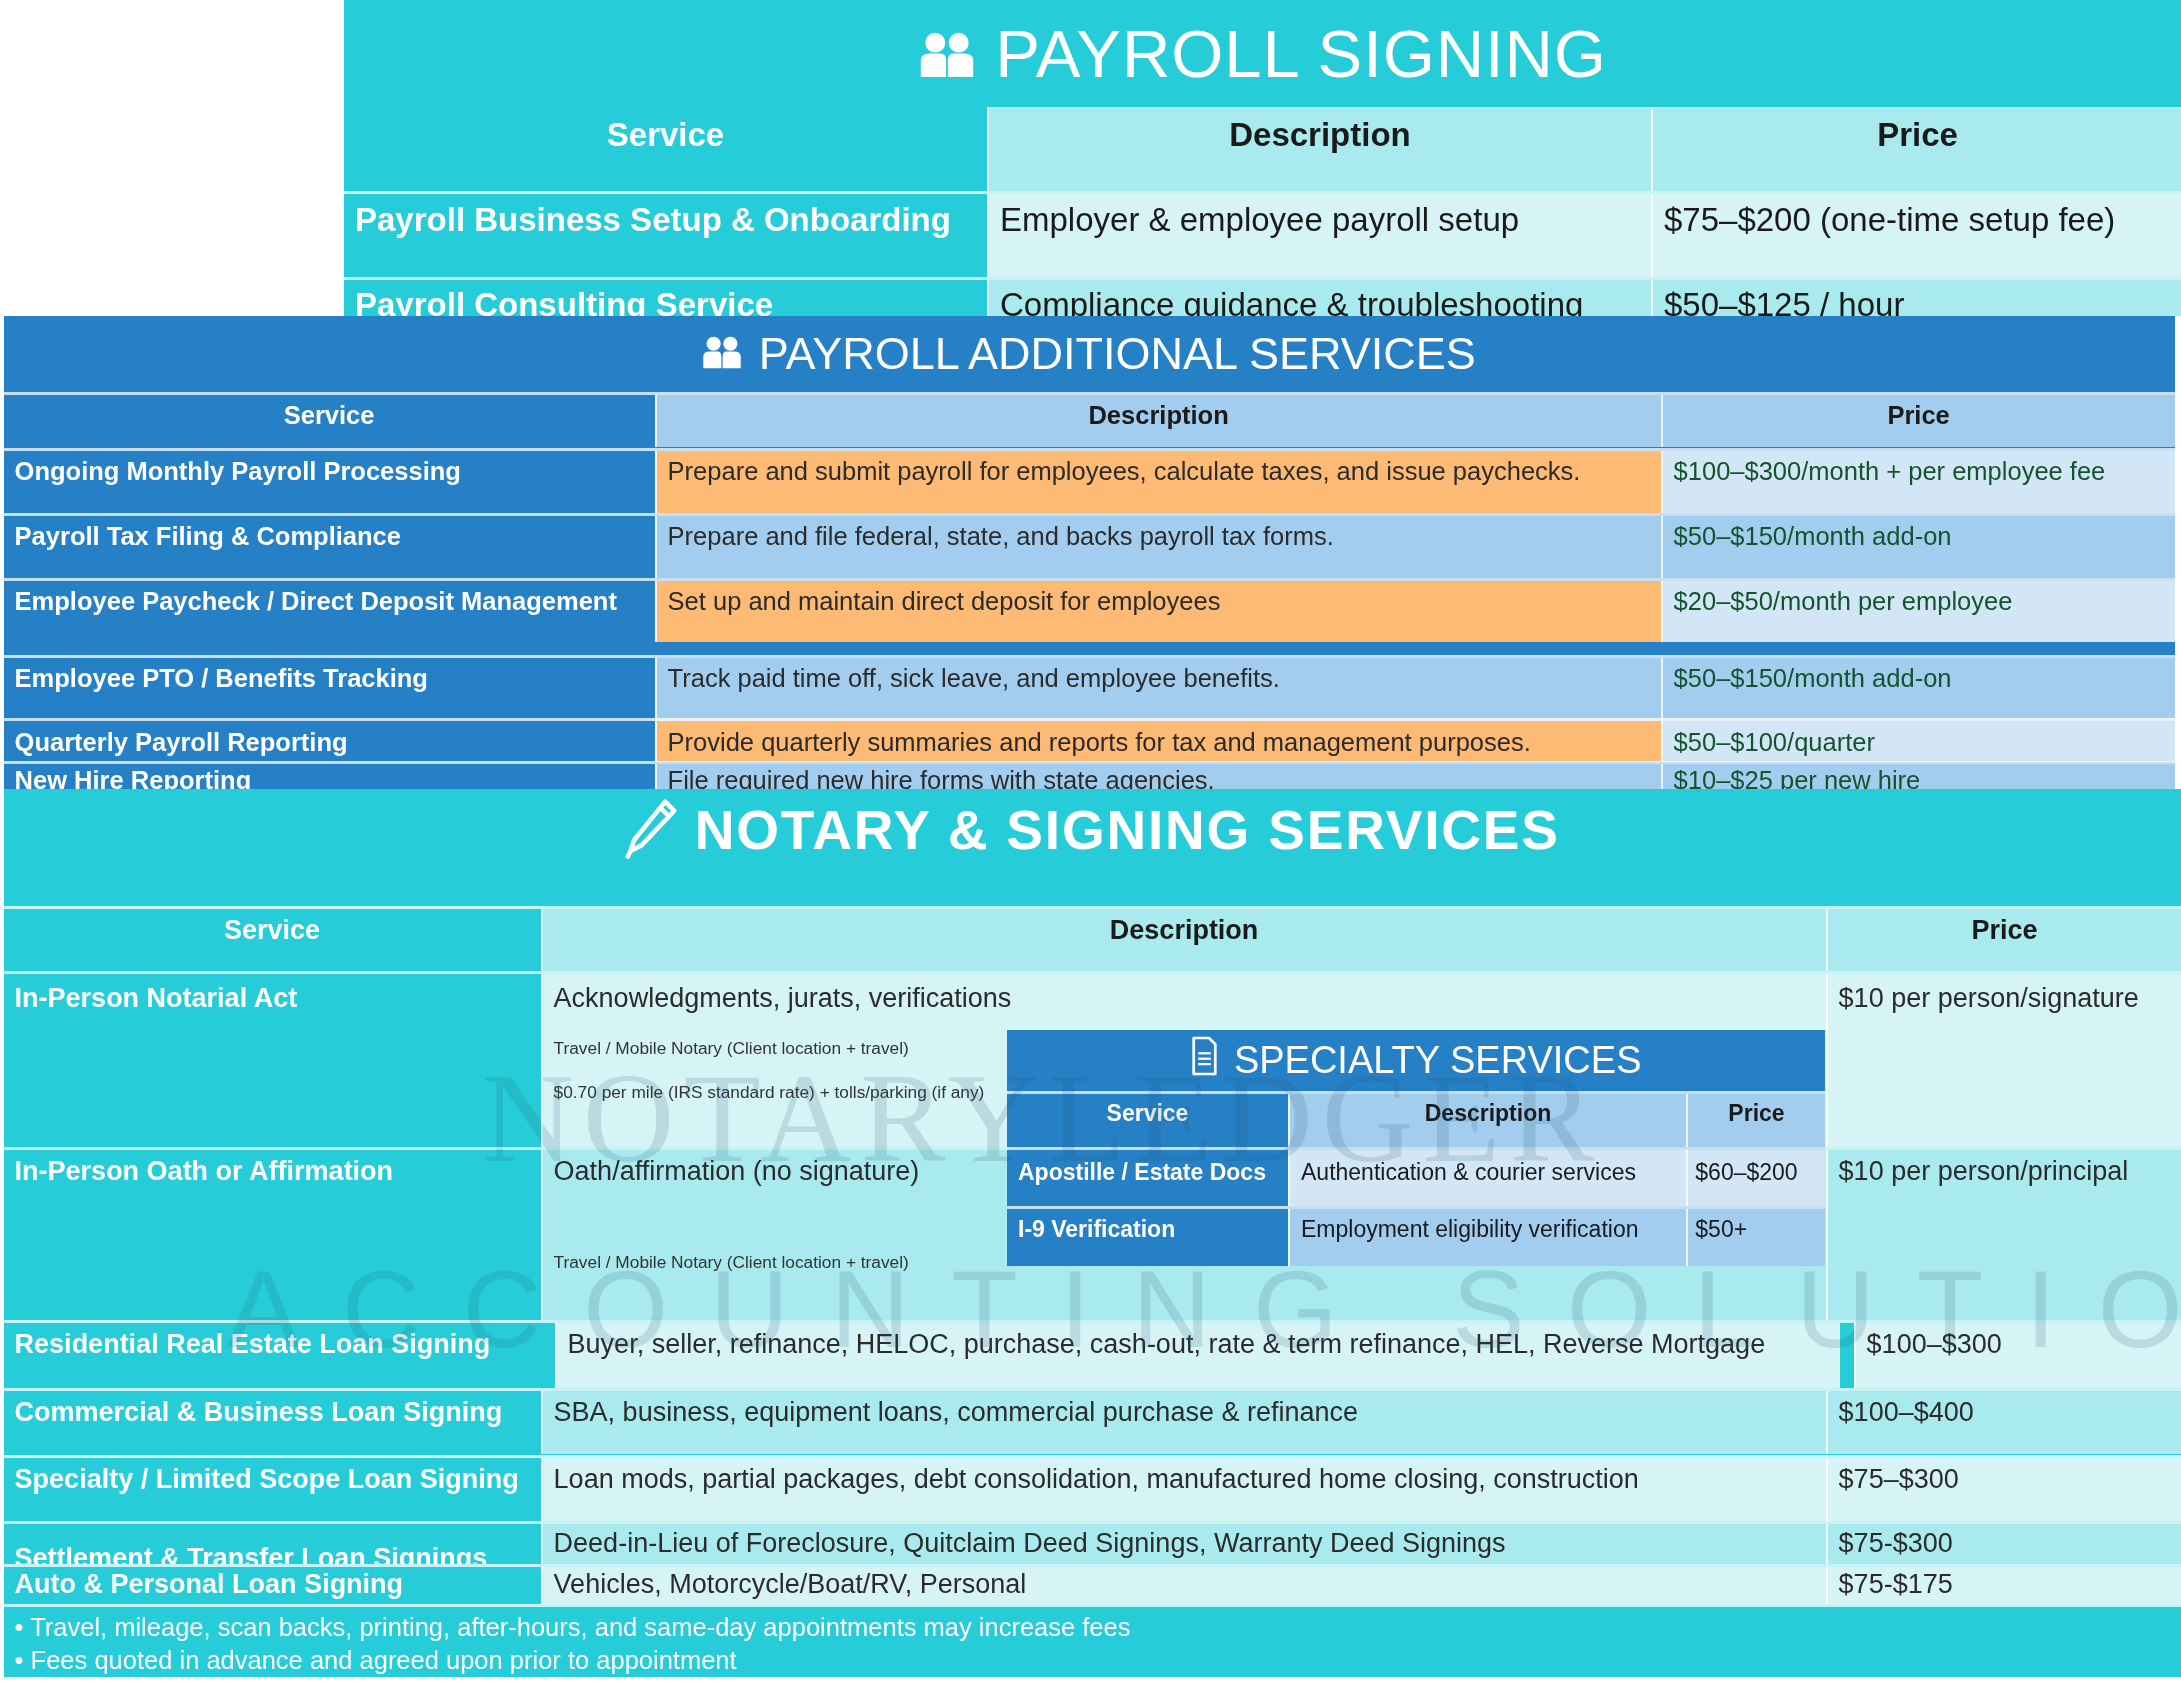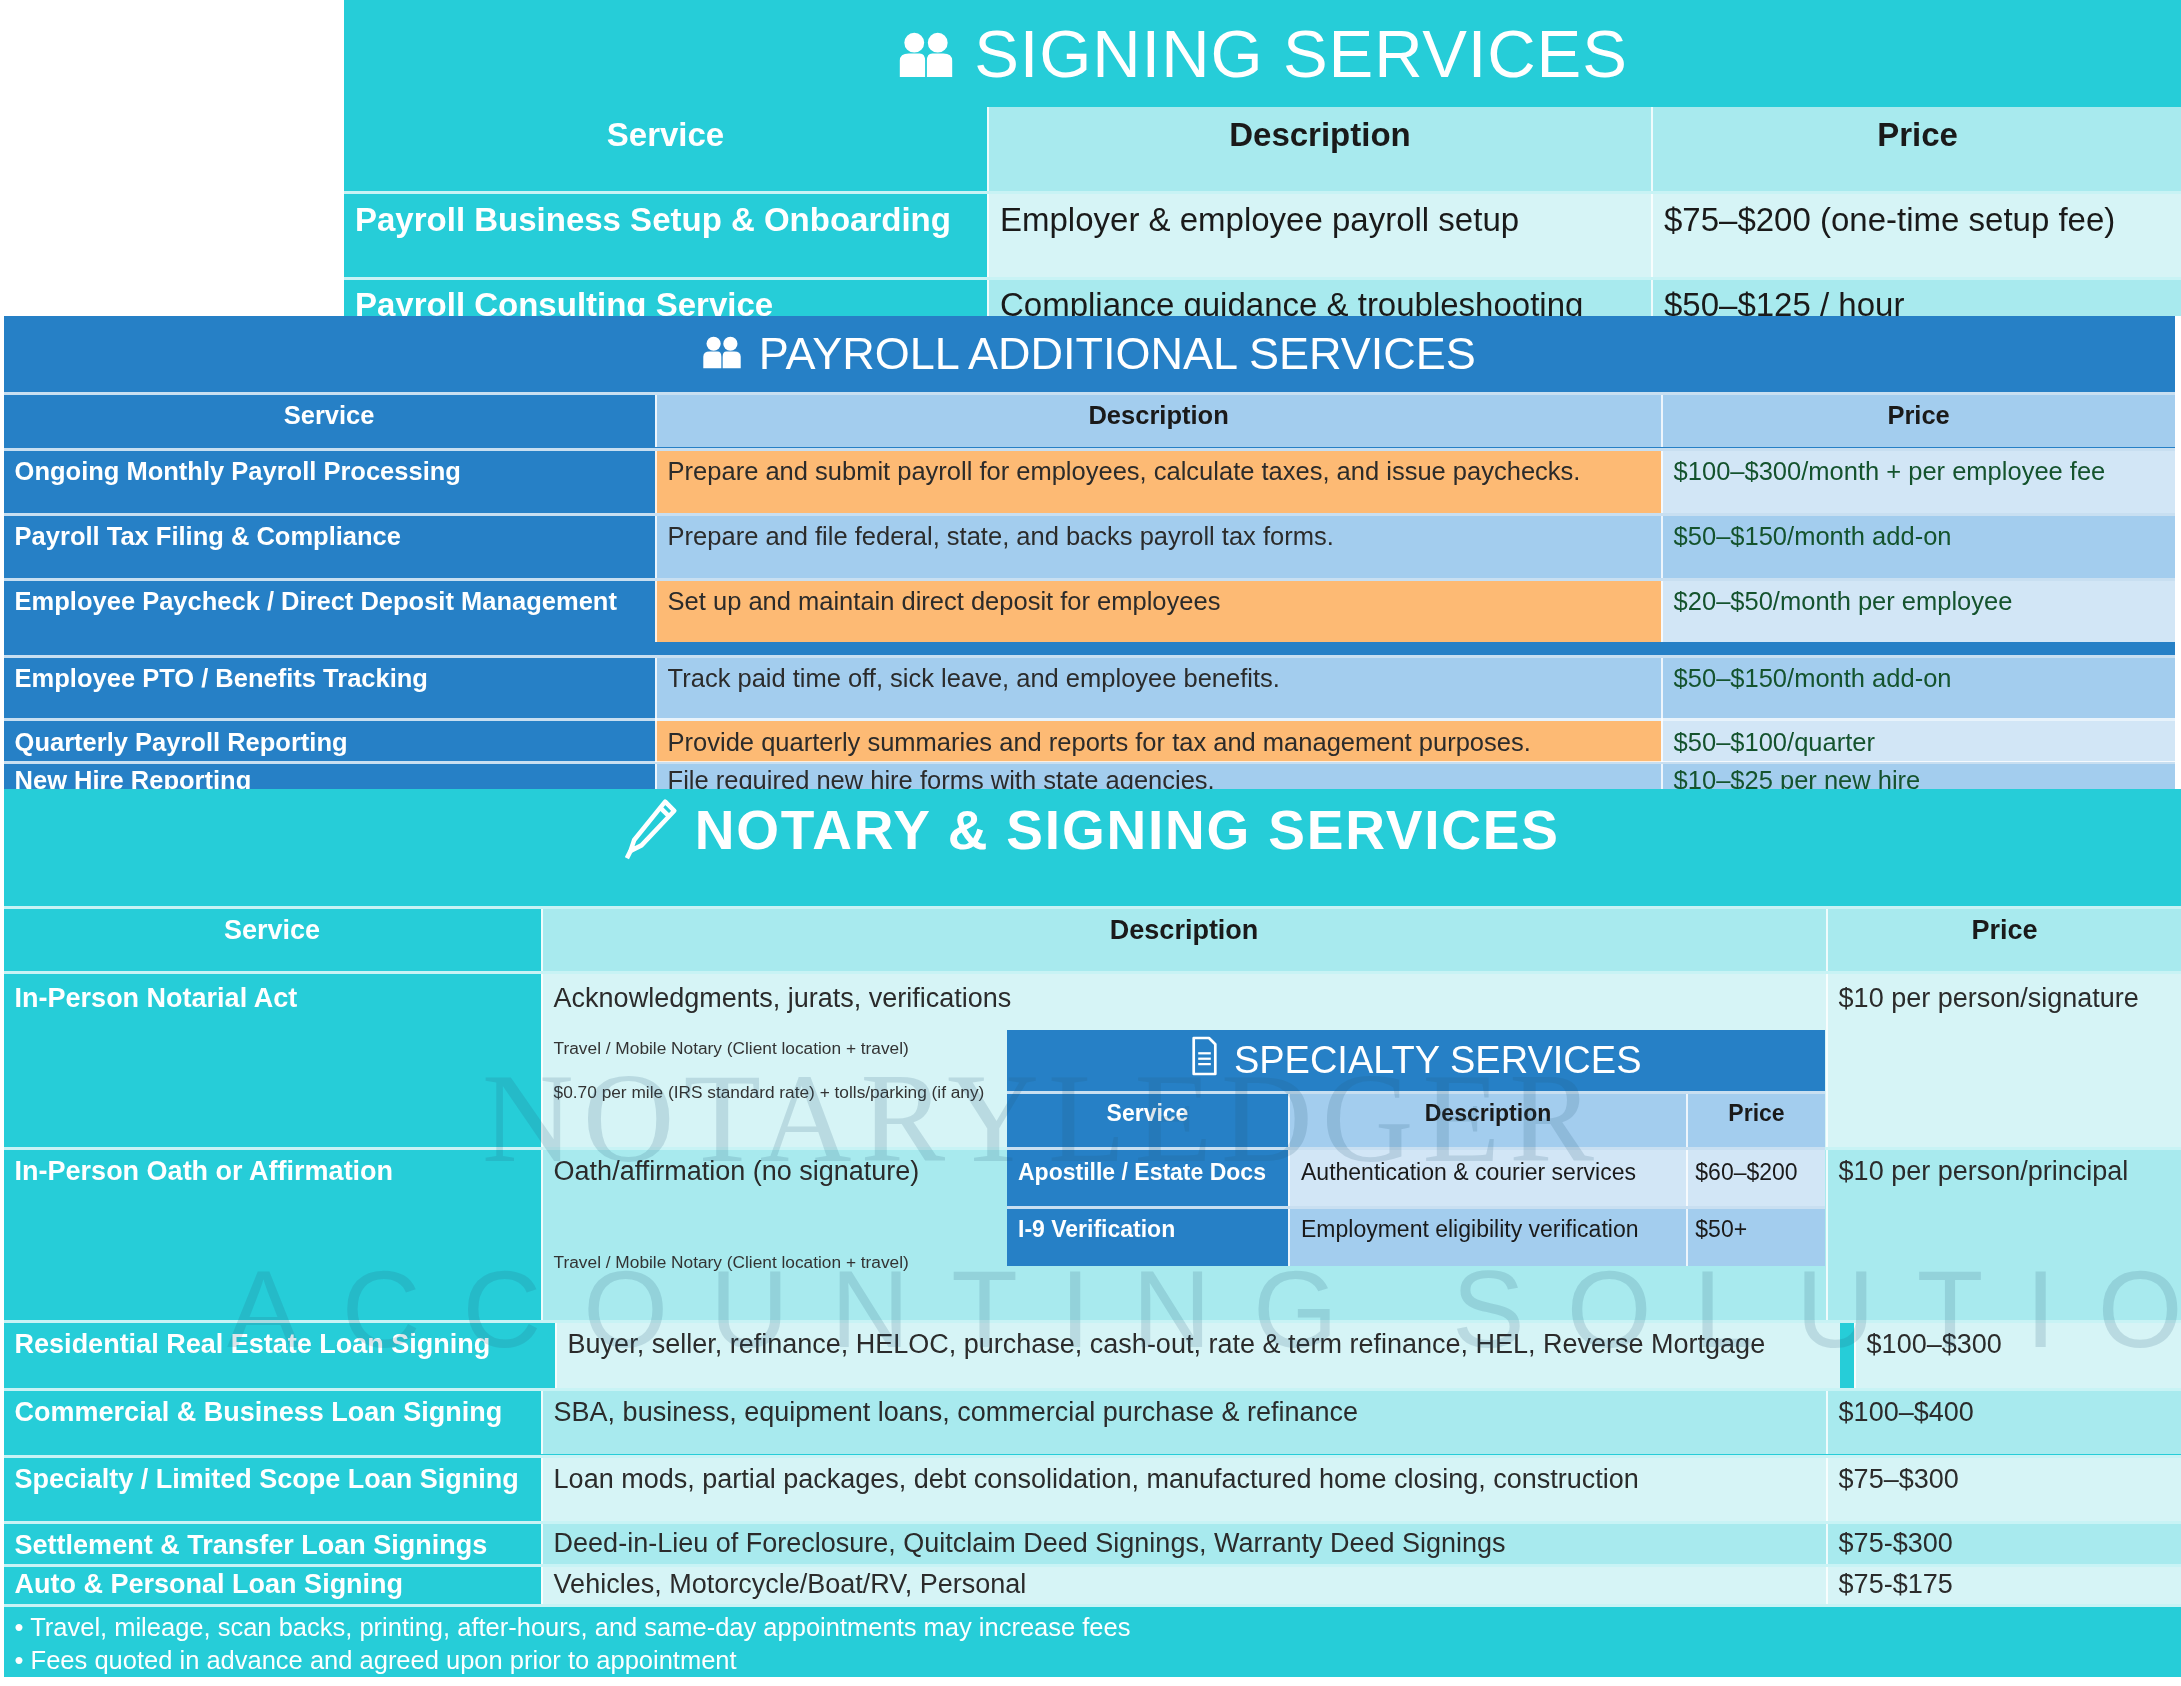--- a/index.html
+++ b/index.html
@@ -67,21 +67,21 @@
 <section id="p1" class="panel">
   <div class="band">
     <span class="icon">
       <svg width="56" height="47" viewBox="0 0 62 52">
           <circle cx="18" cy="14" r="11" fill="#fff"></circle>
           <circle cx="44" cy="14" r="11" fill="#fff"></circle>
           <path d="M2 52 V34 Q2 26 12 26 H24 Q30 26 30 34 V52Z" fill="#fff"></path>
           <path d="M32 52 V34 Q32 26 38 26 H50 Q60 26 60 34 V52Z" fill="#fff"></path>
         </svg>
     </span>
-    <span>SIGNING SERVICES</span>
+    <span>PAYROLL SIGNING</span>
   </div>
   <div class="row hdr" style="top:107px;height:84px;border-top:none;">
     <div class="cell c1" style="padding-top:9px">Service</div>
     <div class="cell c2" style="padding-top:9px">Description</div>
     <div class="cell c3" style="padding-top:9px">Price</div>
   </div>
   <div class="row" style="top:191px;height:86px;">
     <div class="cell c1" style="padding-top:7.3px">Payroll Business Setup &amp; Onboarding</div>
     <div class="cell c2" style="padding-top:7.3px">Employer &amp; employee payroll setup</div>
     <div class="cell c3" style="padding-top:7.3px">$75–$200 (one-time setup fee)</div>
@@ -189,21 +189,21 @@
     <div class="cell c1" style="padding-top:5.5px">Commercial &amp; Business Loan Signing</div>
     <div class="cell c2" style="padding-top:5.5px">SBA, business, equipment loans, commercial purchase &amp; refinance</div>
     <div class="cell c3" style="padding-top:5.5px">$100–$400</div>
   </div>
   <div class="row" style="top:666px;height:66px;">
     <div class="cell c1" style="padding-top:5.5px">Specialty / Limited Scope Loan Signing</div>
     <div class="cell c2" style="padding-top:5.5px">Loan mods, partial packages, debt consolidation, manufactured home closing, construction</div>
     <div class="cell c3" style="padding-top:5.5px">$75–$300</div>
   </div>
   <div class="row alt" style="top:732px;height:43px;">
-    <div class="cell c1" style="padding-top:6px">Settlement &amp; Transfer Loan Signings</div>
+    <div class="cell c1" style="padding-top:19px">Settlement &amp; Transfer Loan Signings</div>
     <div class="cell c2" style="padding-top:3.6px">Deed-in-Lieu of Foreclosure, Quitclaim Deed Signings, Warranty Deed Signings</div>
     <div class="cell c3" style="padding-top:3.6px">$75-$300</div>
   </div>
   <div class="row" style="top:775px;height:41px;">
     <div class="cell c1" style="padding-top:1.8px">Auto &amp; Personal Loan Signing</div>
     <div class="cell c2" style="padding-top:1.8px">Vehicles, Motorcycle/Boat/RV, Personal</div>
     <div class="cell c3" style="padding-top:1.8px">$75-$175</div>
   </div>
 
   <div class="footer">

